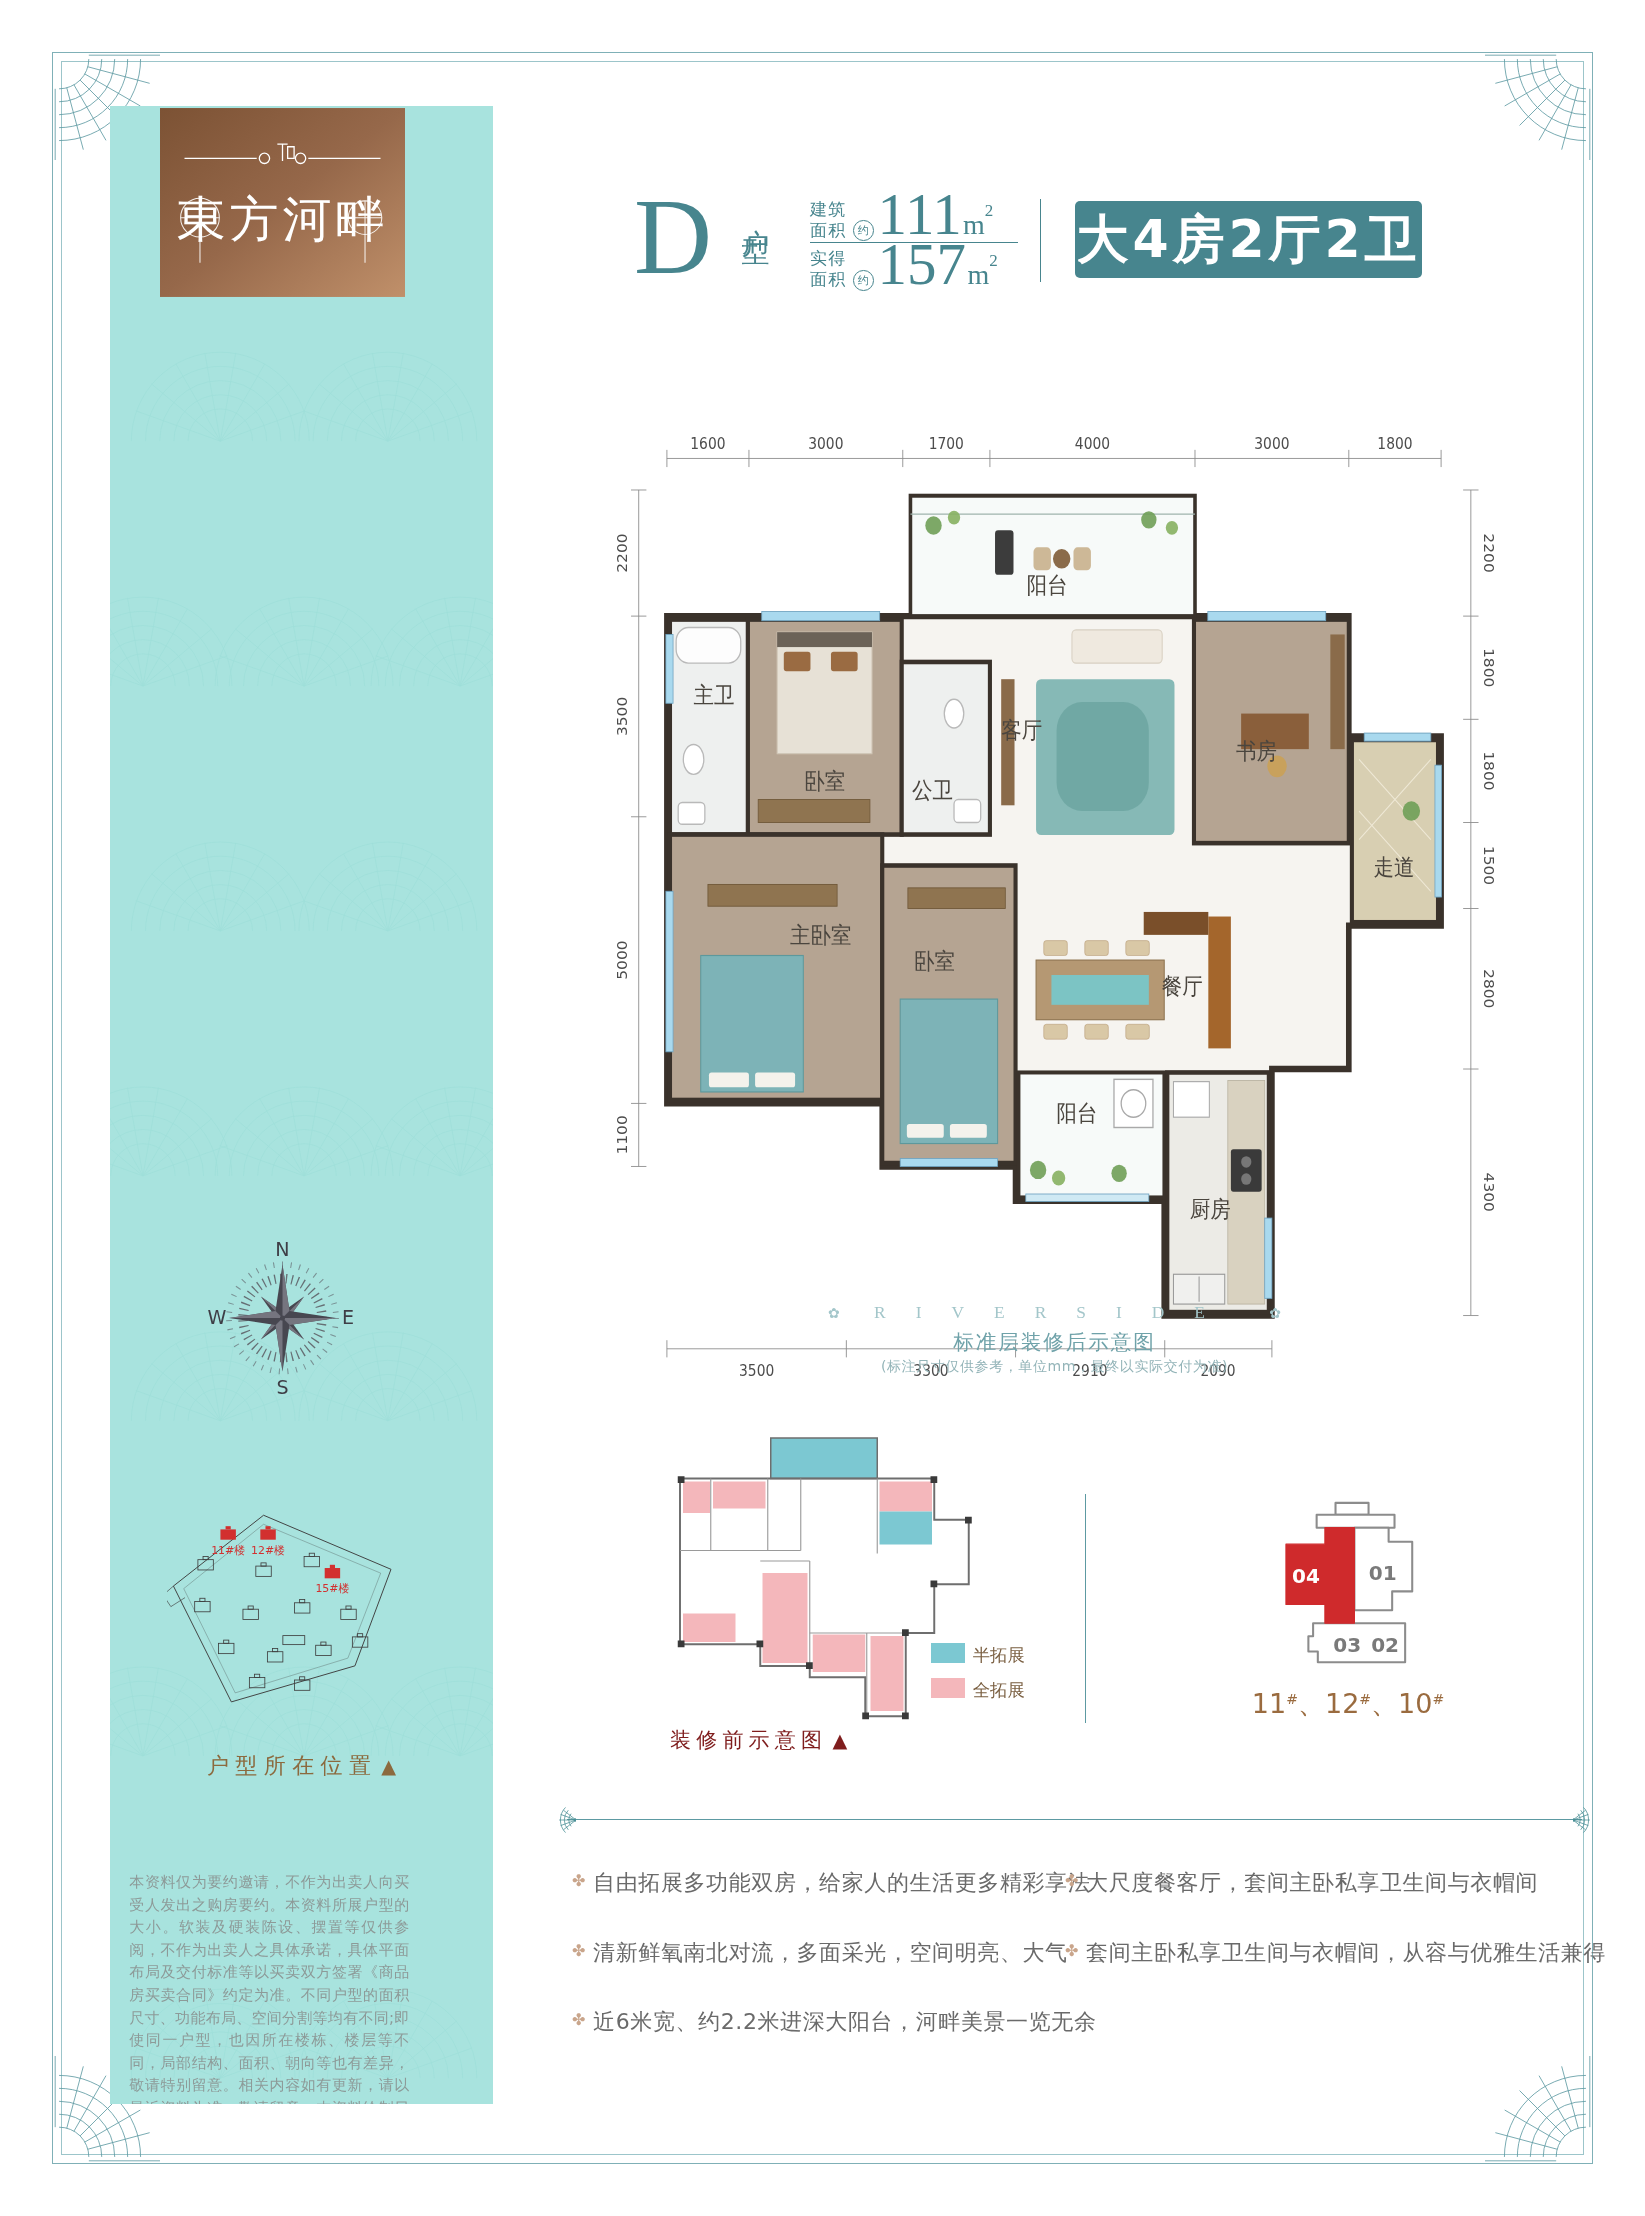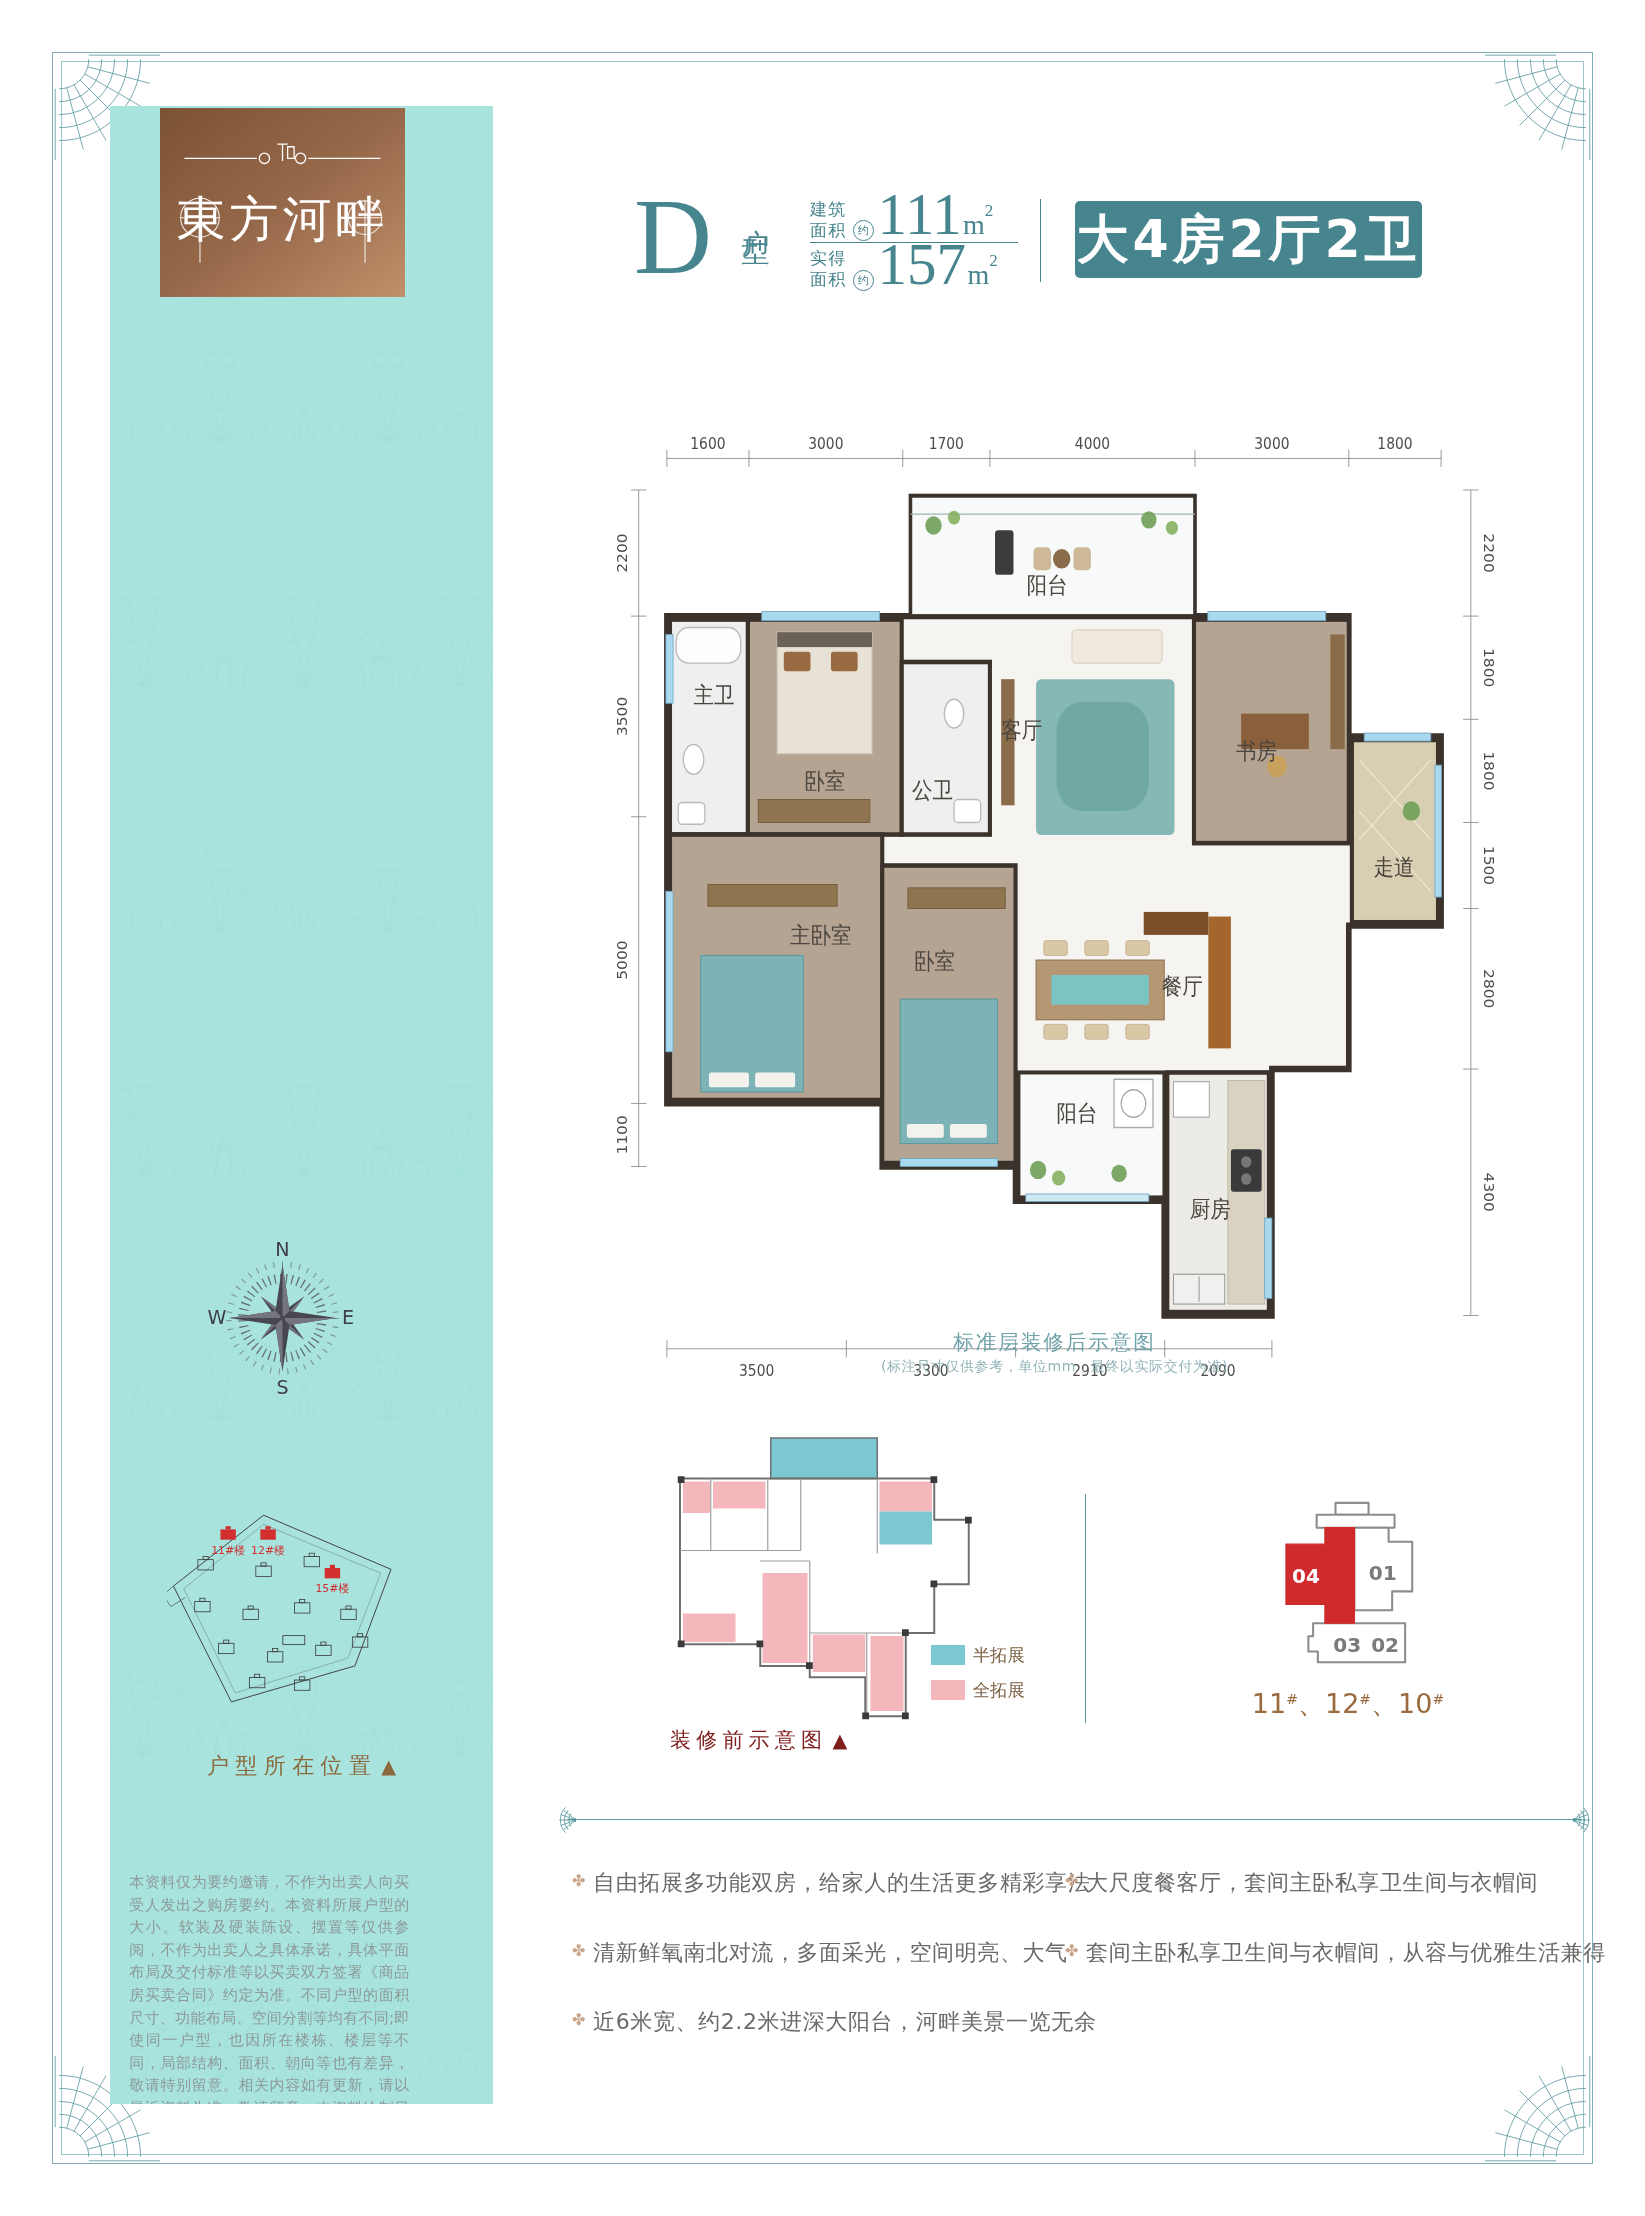--- a/index.html
+++ b/index.html
@@ -51,21 +51,21 @@
   .riverside{position:absolute;left:645px;top:1302px;width:819px;text-align:center;
      font-family:"Liberation Serif","DejaVu Serif",serif;font-size:17.4px;letter-spacing:30px;color:#a3c6ca;}
   .riverside .leaf{font-size:14px;letter-spacing:0;color:#a3c6ca;}
   .plan-title{position:absolute;left:645px;top:1328px;width:819px;text-align:center;
      font-size:20.6px;letter-spacing:1.9px;color:#6fa2a9;}
   .plan-note{position:absolute;left:645px;top:1358px;width:819px;text-align:center;
      font-size:14px;letter-spacing:0.6px;color:#93b4b8;}
   
   .preplan-svg{position:absolute;left:674px;top:1432px;width:300px;height:288px;}
   .legend{position:absolute;left:931px;top:1643px;}
-  .legend-item{display:flex;align-items:center;margin-bottom:11px;}
+  .legend-item{display:flex;margin-bottom:11px;}
   .legend-swatch{width:34px;height:20px;margin-right:7.7px;}
   .legend-label{font-size:17.4px;color:#7a5f41;}
   .preplan-caption{position:absolute;left:670px;top:1726px;width:303px;text-align:left;
      font-size:21px;letter-spacing:5.2px;color:#7f1d1d;}
   .preplan-caption .tri{font-size:19.3px;letter-spacing:0;margin-left:5.2px;}
   .vdivider{position:absolute;left:1085px;top:1494px;width:1.3px;height:229px;background:#5d9aa2;}
   .keyplan-svg{position:absolute;left:1260px;top:1496px;width:177px;height:179px;}
   .keyplan-caption{position:absolute;left:1206px;top:1686px;width:284px;text-align:center;
      font-size:27px;color:#9a6b3f;}
   .keyplan-caption sup{font-size:14px;vertical-align:9px;}
@@ -498,20 +498,25 @@
       <rect x="-2" y="252" width="14" height="120"></rect>
       <rect x="-2" y="700" width="14" height="280"></rect>
       <rect x="455" y="1166" width="190" height="14"></rect>
       <rect x="700" y="1228" width="240" height="13" fill="#cfe9f4"></rect>
       <rect x="1166" y="1270" width="14" height="140"></rect>
       <rect x="1360" y="424" width="130" height="14"></rect>
       <rect x="1498" y="480" width="13" height="230"></rect>
     </g>
   </svg>
 
+  <div class="riverside">
+    <span class="leaf">✿</span>
+    <span>RIVERSIDE</span>
+    <span class="leaf">✿</span>
+  </div>
   <div class="plan-title">标准层装修后示意图</div>
   <div class="plan-note">(标注尺寸仅供参考，单位mm，最终以实际交付为准)</div>
 
   <svg class="preplan-svg" viewBox="0 0 400 380">
     <rect x="129" y="6" width="142" height="54" fill="#7cc8d2" stroke="#6e6e6e" stroke-width="2"></rect>
     <g fill="#f4b7bb">
       <rect x="12" y="64" width="36" height="42"></rect>
       <rect x="52" y="64" width="70" height="36"></rect>
       <rect x="274" y="64" width="70" height="40"></rect>
       <rect x="12" y="240" width="70" height="38"></rect>

